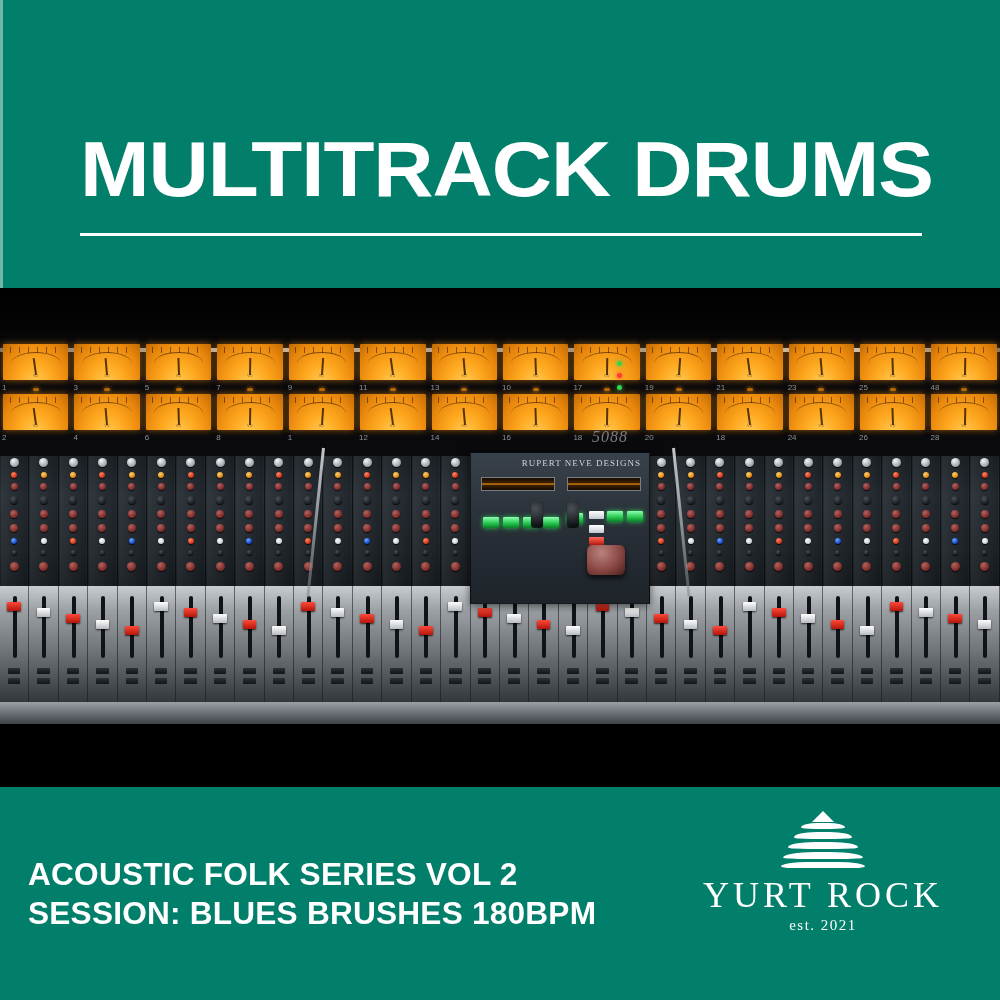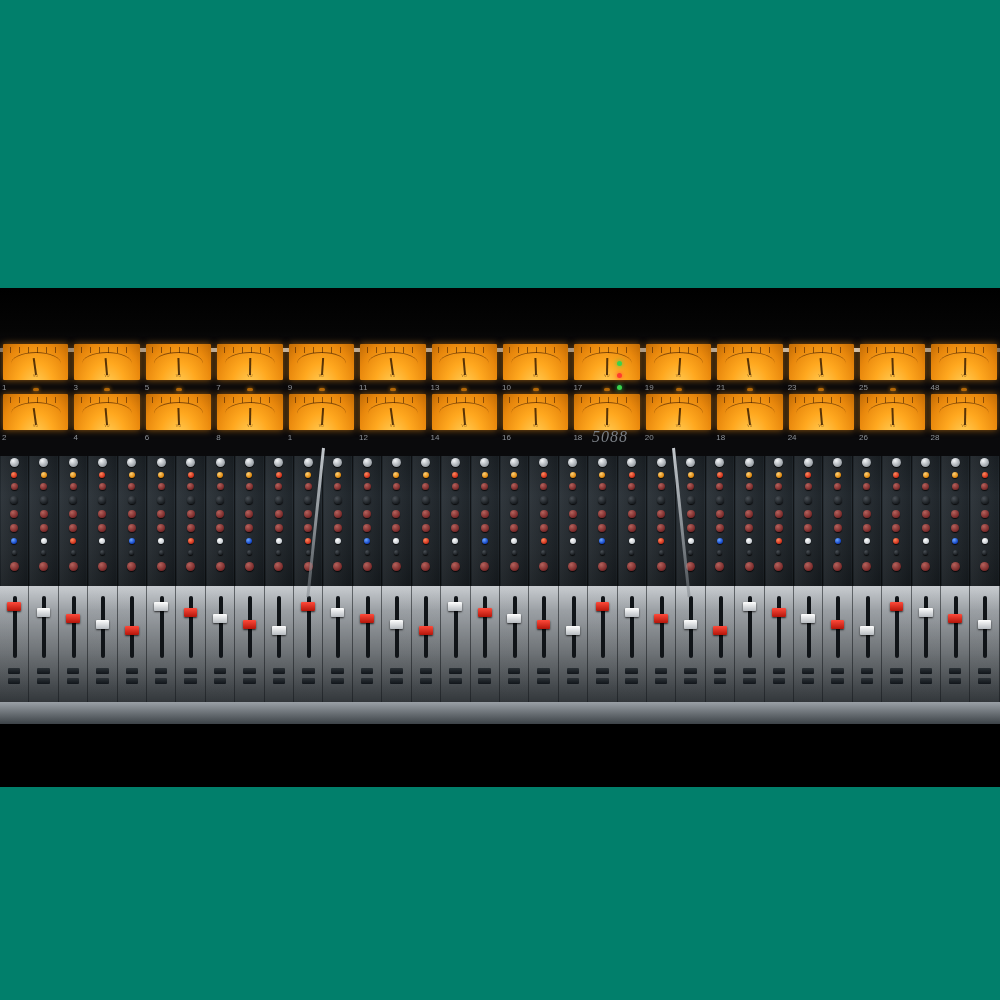--- a/index.html
+++ b/index.html
@@ -421,20 +421,25 @@
     font-size: 15px;
     letter-spacing: 1.5px;
     margin-top: 2px;
   }
 </style>
 </head>
 <body>
 
 <div class="card">
 
+  <div class="top-band">
+    <div class="edge-strip"></div>
+    <div class="title">MULTITRACK DRUMS</div>
+    <div class="title-rule"></div>
+  </div>
 
   <div class="photo">
     <div class="console">
 
       <div class="sky"></div>
       <div class="meter-rail"></div>
       <div class="meter-bridge"></div>
 
       <div class="meter-row r1" id="meterRow1">
           <div class="meter-cell">
@@ -1268,23 +1273,65 @@
             </div>
             <div class="fcol">
               <div class="fslot"></div>
               <div class="fcap white" style="top: 34px;"></div>
               <div class="btn-sm" style="top: 82px;"></div>
               <div class="btn-sm" style="top: 92px;"></div>
             </div>
           </div>
       </div>
 
+      <div class="master">
+        <div class="master-brand">RUPERT NEVE DESIGNS</div>
+        <div class="disp a"></div>
+        <div class="disp b"></div>
+
+        <div class="grn" style="left:12px; top:64px;"></div>
+        <div class="grn" style="left:32px; top:64px;"></div>
+        <div class="grn" style="left:52px; top:64px;"></div>
+        <div class="grn" style="left:72px; top:64px;"></div>
+        <div class="grn" style="left:96px; top:60px;"></div>
+        <div class="grn" style="left:136px; top:58px;"></div>
+        <div class="grn" style="left:156px; top:58px;"></div>
+
+        <div class="wht-btn" style="left:118px; top:58px;"></div>
+        <div class="wht-btn" style="left:118px; top:72px;"></div>
+        <div class="red-btn" style="left:118px; top:84px;"></div>
+        <div class="red-btn" style="left:118px; top:96px;"></div>
+
+        <div class="kn black" style="left:60px; top:48px; width:12px; height:26px; border-radius:3px;"></div>
+        <div class="kn black" style="left:96px; top:48px; width:12px; height:26px; border-radius:3px;"></div>
+
+        <div class="big-knob"></div>
+      </div>
 
       <div class="seam l"></div>
       <div class="seam r"></div>
 
       <div class="console-lip"></div>
       <div class="console-shadow"></div>
     </div>
   </div>
 
+  <div class="bottom-band">
+    <div class="sub-lines">
+      <div>ACOUSTIC FOLK SERIES VOL 2</div>
+      <div>SESSION: BLUES BRUSHES 180BPM</div>
+    </div>
+
+    <div class="logo">
+      <div class="yurt">
+        <span class="b0"></span>
+        <span class="b1"></span>
+        <span class="b2"></span>
+        <span class="b3"></span>
+        <span class="b4"></span>
+        <span class="b5"></span>
+      </div>
+      <div class="logo-word">YURT ROCK</div>
+      <div class="logo-est">est. 2021</div>
+    </div>
+  </div>
 
 </div>
 
 </body></html>

